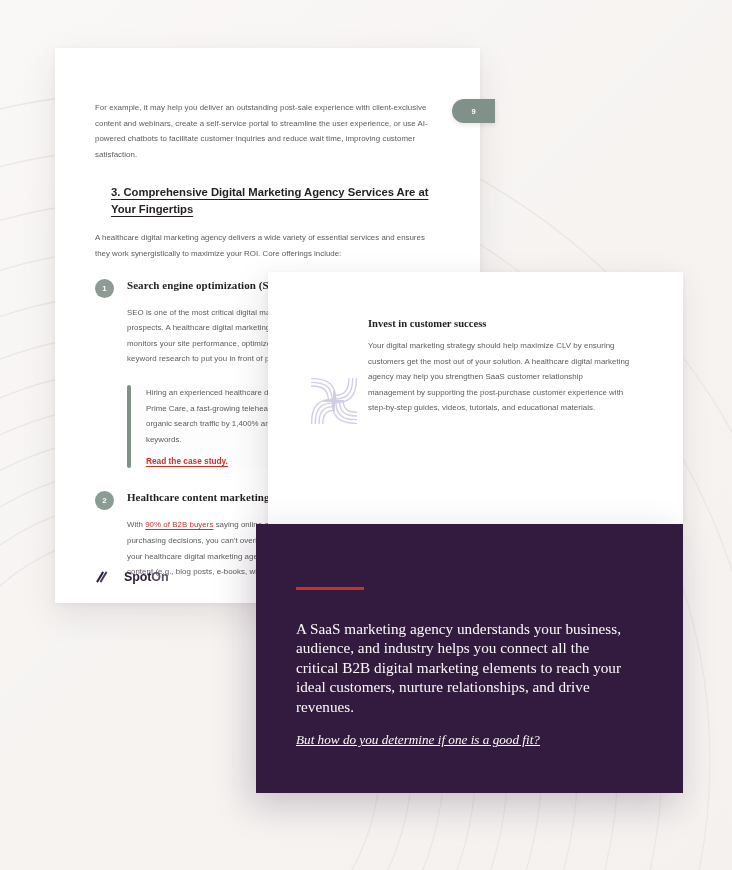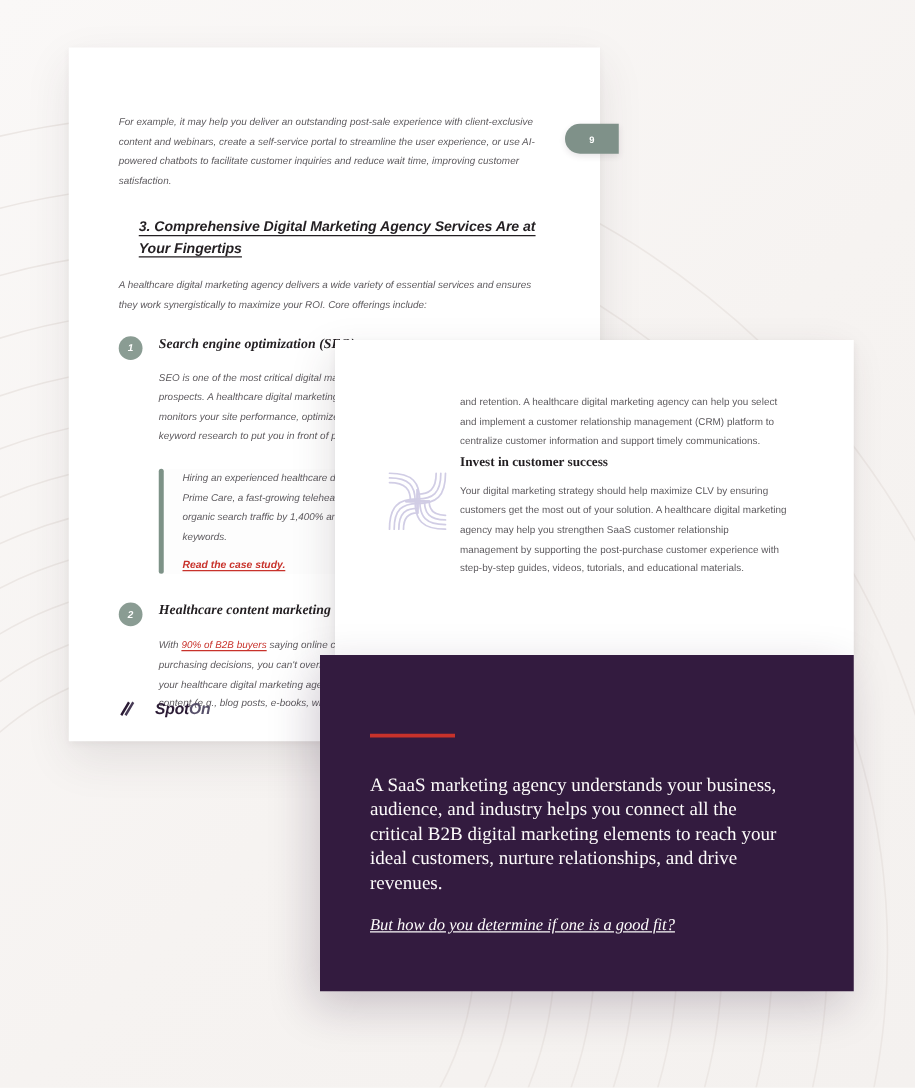--- a/index.html
+++ b/index.html
@@ -15,25 +15,24 @@
     background: linear-gradient(135deg,#faf8f7 0%, #f6f3f1 55%, #f4f1ef 100%);
     overflow: hidden;
   }
   
   .arcs { position: absolute; inset: 0; pointer-events: none; }
   .arcs svg { width: 100%; height: 100%; display: block; }
 
   
   .sheet-back {
     position: absolute;
-    left: 55px; top: 38px;
+    left: 55px; top: 48px;
     width: 425px; height: 555px;
     background: #ffffff;
     box-shadow: 0 14px 34px rgba(60,45,55,.10), 0 2px 6px rgba(60,45,55,.06);
-    font-style: italic;
   }
   .sheet-back .inner { padding: 52px 40px 0 40px; }
 
   .para {
     font-size: 7.9px;
     line-height: 15.6px;
     color: #5d5a5e;
     letter-spacing: .005em;
   }
 
@@ -229,21 +228,20 @@
         <path d="M54 42 C43 42 40 37 40 30 L20 30"></path>
         <path d="M54 6 C54 26 46 32 30 32 L30 40"></path>
         <path d="M50 6 C50 23 43 28 30 28 L30 40"></path>
         <path d="M46 6 C46 20 40 24 30 24 L30 40"></path>
         <path d="M6 6 C26 6 32 14 32 30 L40 30"></path>
         <path d="M6 10 C23 10 28 17 28 30 L40 30"></path>
         <path d="M6 14 C20 14 24 20 24 30 L40 30"></path>
       </g>
     </svg>
     <div class="inner">
-      <p class="para">and retention. A healthcare digital marketing agency can help you select and implement a customer relationship management (CRM) platform to centralize customer information and support timely communications.</p>
       <h3 class="mid-h3">Invest in customer success</h3>
       <p class="para">Your digital marketing strategy should help maximize CLV by ensuring customers get the most out of your solution. A healthcare digital marketing agency may help you strengthen SaaS customer relationship management by supporting the post-purchase customer experience with step-by-step guides, videos, tutorials, and educational materials.</p>
     </div>
   </div>
 
   <div class="panel">
     <div class="pinner">
       <div class="rule"></div>
       <p class="big">A SaaS marketing agency understands your business, audience, and industry helps you connect all the critical B2B digital marketing elements to reach your ideal customers, nurture relationships, and drive revenues.</p>
       <p class="italic">But how do you determine if one is a good fit?</p>

